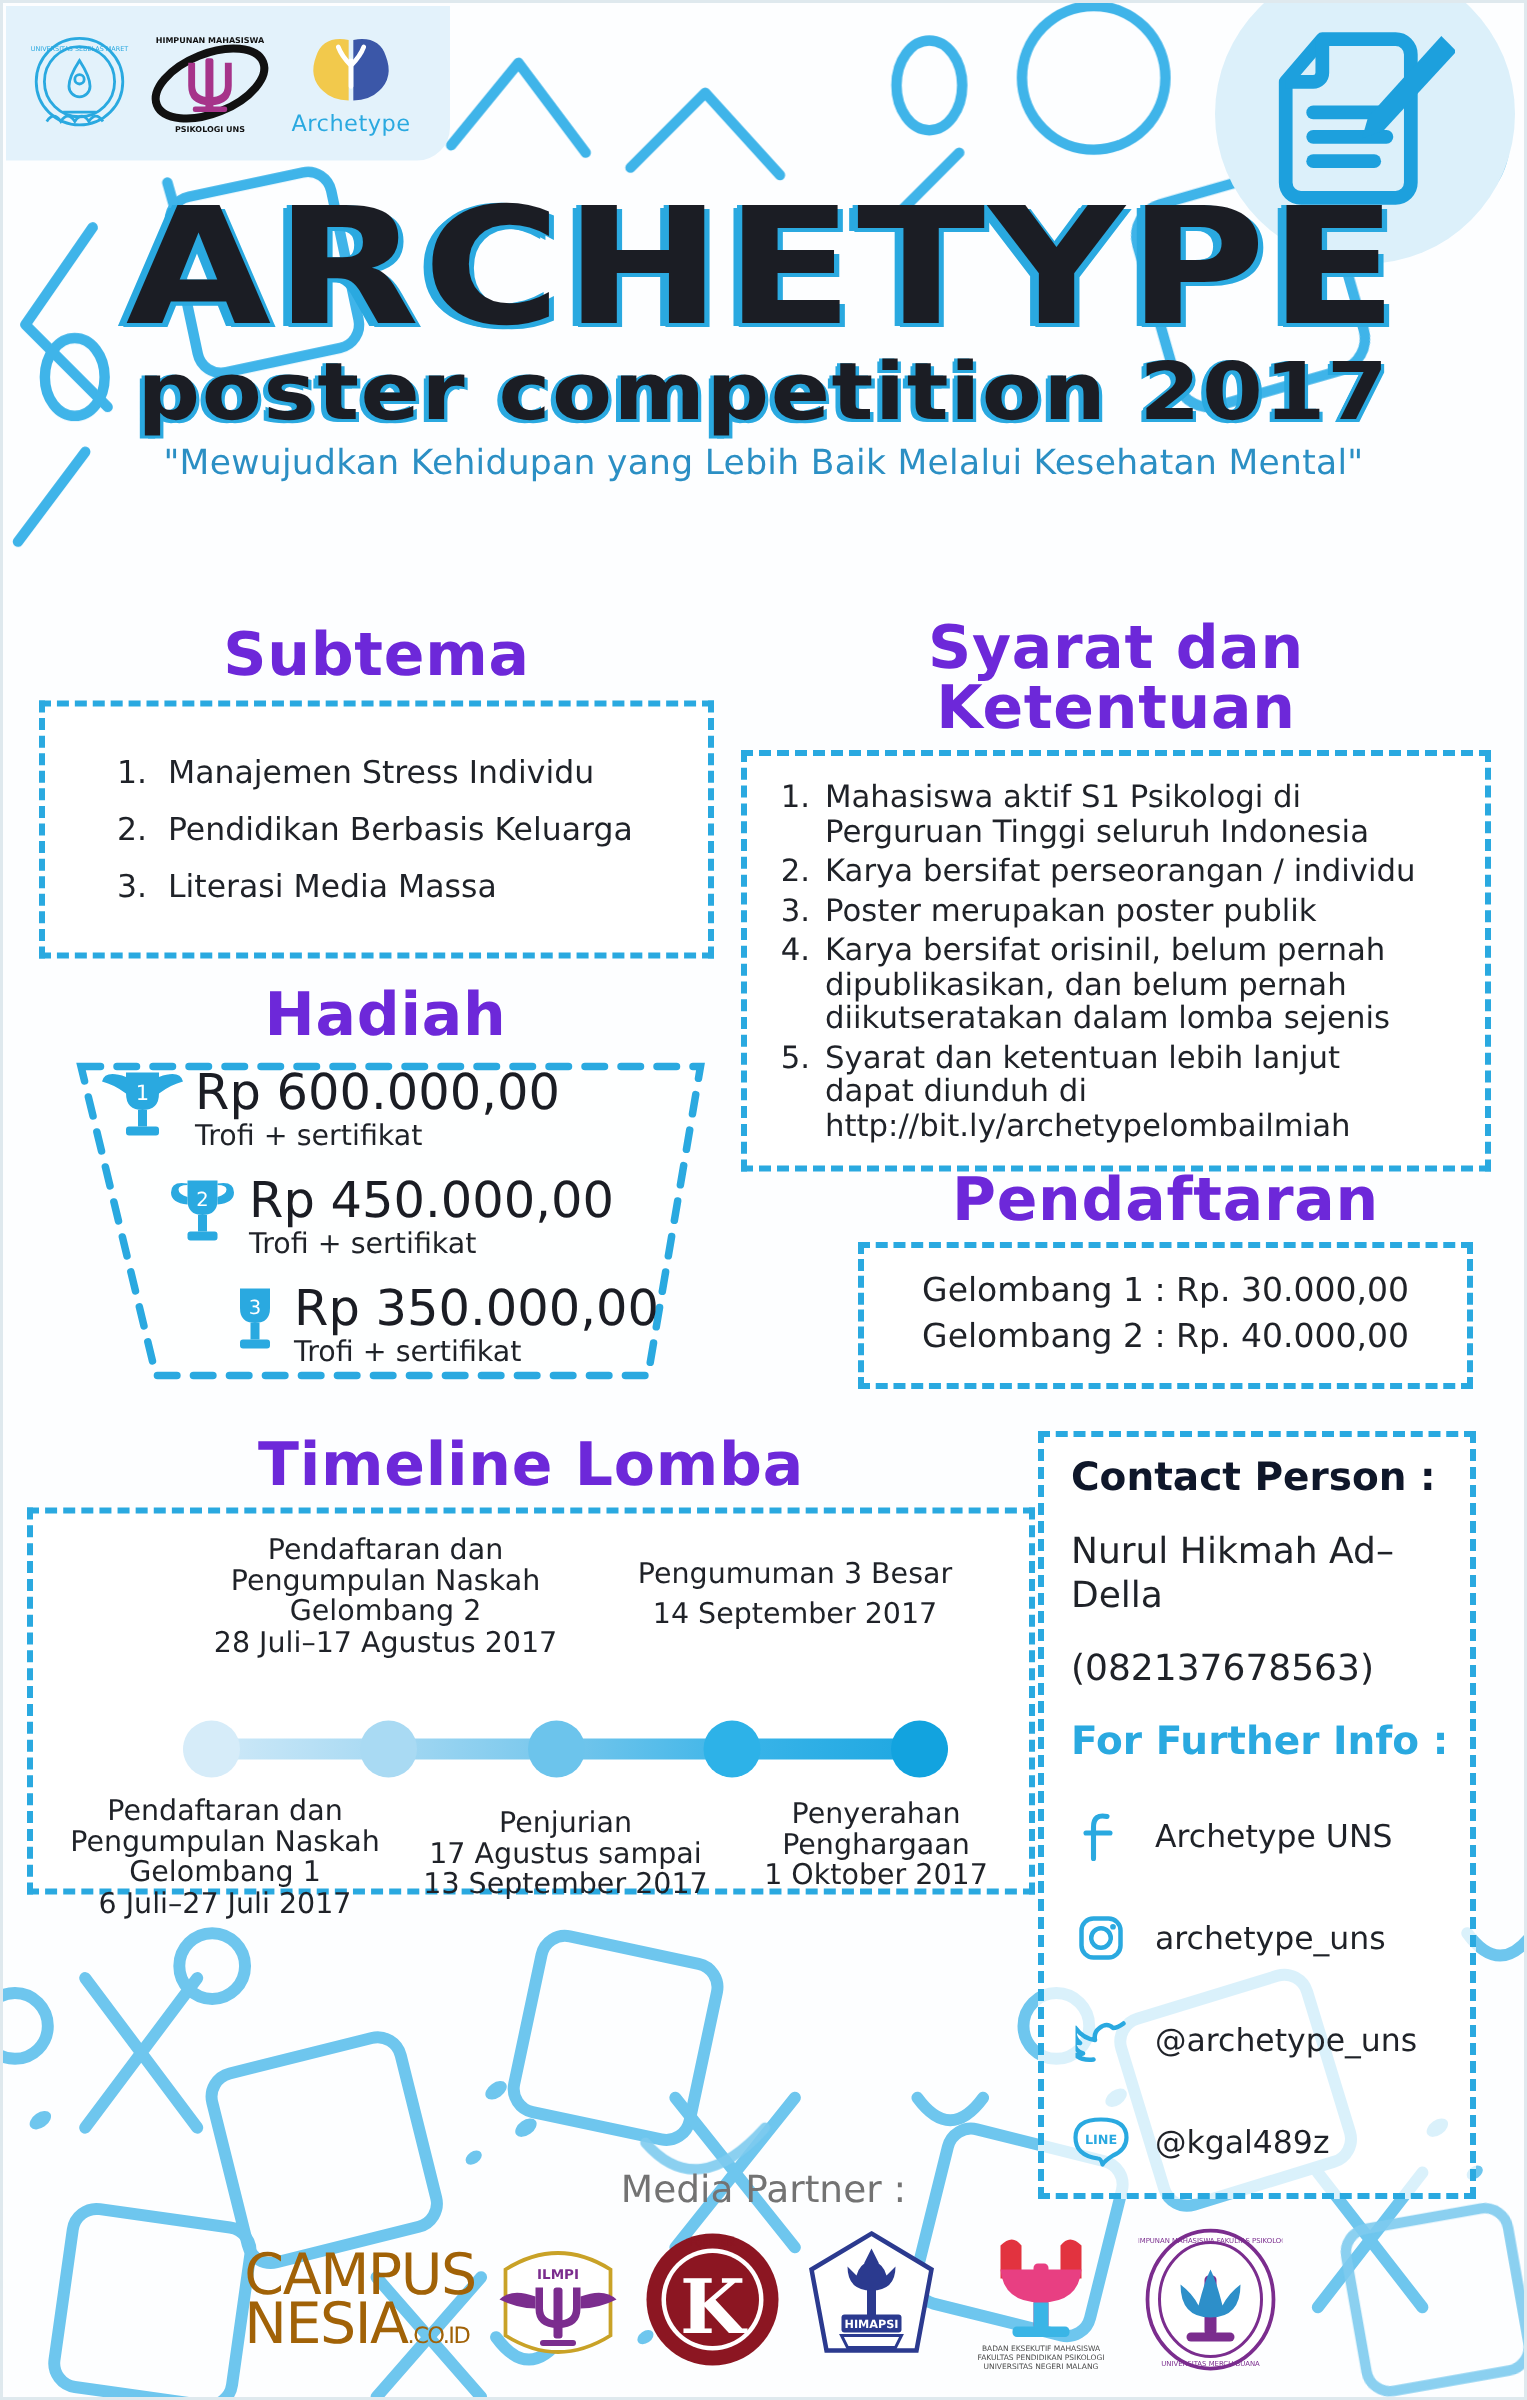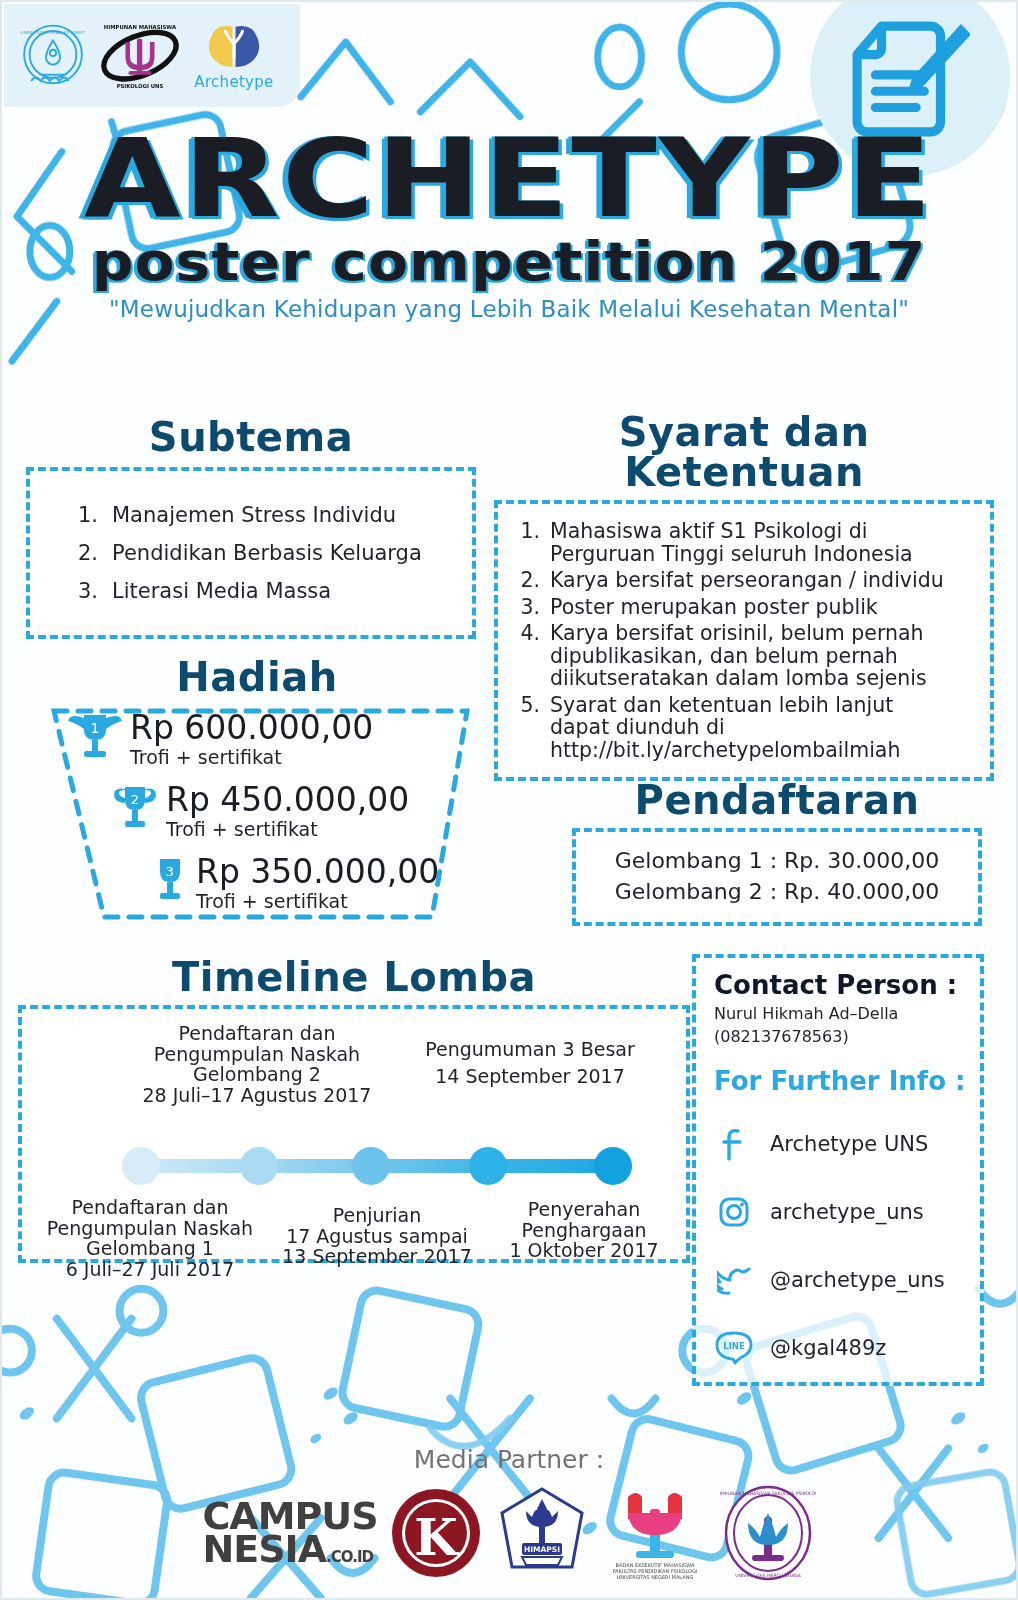--- a/index.html
+++ b/index.html
@@ -60,21 +60,21 @@
     text-shadow:-2px 0 0 #2aa9e0,-3px 2px 0 #2aa9e0,2px 2px 0 #2aa9e0;
     transform:scaleX(1.1);
   }
   .t-tag{
     color:#2b8fc4;font-size:23px;margin-top:8px;letter-spacing:.2px;
     font-family:"DejaVu Sans", sans-serif;
   }
 
   
   .sec-h{
-    color:#0c4a6e;font-family:"DejaVu Sans", sans-serif;font-weight:bold;
+    color:#6d28d9;font-family:"DejaVu Sans", sans-serif;font-weight:bold;
     font-size:40px;line-height:1;text-align:center;letter-spacing:.5px;
   }
 
   .dashed{
     border:4px dashed #2aa9e0;
     background:rgba(255,255,255,.75);
   }
 
   
   #subtema{position:absolute;left:24px;top:415px;width:450px;z-index:6;}
@@ -125,32 +125,32 @@
     background:linear-gradient(90deg,#d6ecf9 0%,#a9daf3 25%,#74c6ec 50%,#37b3e8 75%,#1aa5e0 100%);}
   .tl-dot{position:absolute;top:138px;width:38px;height:38px;border-radius:50%;}
   .tl-lab{position:absolute;text-align:center;font-family:"DejaVu Sans", sans-serif;color:#1f2228;line-height:1.08;}
   .tl-lab .t{font-size:19px;}
   .tl-lab .d{font-size:19px;}
 
   
   #contact{position:absolute;left:690px;top:952px;width:292px;z-index:6;}
   #contact .box{padding:12px 6px 14px 18px;}
   #contact .h{color:#0f172a;font-family:"DejaVu Sans", sans-serif;font-weight:bold;font-size:26px;}
-  #contact .nm{font-family:"DejaVu Sans", sans-serif;font-size:16px;color:#1f2228;margin-top:4px;line-height:1.2;}
+  #contact .nm{font-family:"DejaVu Sans", sans-serif;font-size:24px;color:#1f2228;margin-top:20px;line-height:1.2;}
   #contact .h2{color:#2aa9e0;font-family:"DejaVu Sans", sans-serif;font-weight:bold;font-size:26px;margin-top:20px;}
   .soc{display:flex;align-items:center;gap:16px;margin-top:28px;}
   .soc .ic{width:40px;height:40px;flex:0 0 40px;display:flex;align-items:center;justify-content:center;}
   .soc .tx{font-family:"DejaVu Sans", sans-serif;font-size:21px;color:#1f2228;}
 
   
   #media{position:absolute;left:0;right:0;bottom:6px;z-index:6;text-align:center;}
   #media .mp-h{font-family:"DejaVu Sans", sans-serif;font-size:25px;color:#737373;margin-bottom:0;}
   .mp-row{display:flex;align-items:center;justify-content:center;gap:10px;height:118px;}
   .mp{height:104px;display:flex;align-items:center;justify-content:center;}
-  .campus{font-family:"DejaVu Sans", sans-serif;font-weight:bold;color:#404040;line-height:.88;text-align:left;}
+  .campus{font-family:"DejaVu Sans", sans-serif;font-weight:normal;color:#a16207;line-height:.88;text-align:left;}
   .campus .l1{font-size:38px;letter-spacing:-1px;}
   .campus .l2{font-size:38px;letter-spacing:-1px;}
   .campus .l2 sub{font-size:15px;vertical-align:baseline;}
 </style>
 </head>
 <body>
 
 <div id="poster">
 
   <div class="bg-doodles">
@@ -496,20 +496,33 @@
     <div class="mp-h">Media Partner :</div>
     <div class="mp-row">
 
       <div class="mp">
         <div class="campus">
           <div class="l1">CAMPUS</div>
           <div class="l2"><span>NESIA</span><sub>.CO.ID</sub></div>
         </div>
       </div>
 
+      <div class="mp">
+        <svg width="90" height="100" viewBox="0 0 90 100" aria-hidden="true">
+          <path d="M10 30 q35 -22 70 0 v44 q-35 22 -70 0z" fill="#fff" stroke="#c9a227" stroke-width="2.5"></path>
+          <g fill="#7b2d8e">
+            <rect x="42" y="42" width="6" height="34" rx="2"></rect>
+            <path d="M30 42 h5 v14 q0 8 10 8 q10 0 10 -8 V42 h5 v14 q0 13 -15 13 q-15 0 -15 -13z"></path>
+            <rect x="33" y="77" width="24" height="4" rx="2"></rect>
+            <path d="M30 48 q-16 -6 -24 2 q12 6 24 6z"></path>
+            <path d="M60 48 q16 -6 24 2 q-12 6 -24 6z"></path>
+          </g>
+          <text x="45" y="36" font-size="9" fill="#7b2d8e" text-anchor="middle" font-family="DejaVu Sans,sans-serif" font-weight="bold">ILMPI</text>
+        </svg>
+      </div>
 
       <div class="mp">
         <svg width="96" height="100" viewBox="0 0 96 100" aria-hidden="true">
           <circle cx="48" cy="50" r="44" fill="#8c1622"></circle>
           <circle cx="48" cy="50" r="34" fill="#fff"></circle>
           <circle cx="48" cy="50" r="31" fill="#8c1622"></circle>
           <text x="48" y="72" font-size="50" fill="#fff" text-anchor="middle" font-family="DejaVu Serif,serif" font-weight="bold">K</text>
           <text x="48" y="14" font-size="6" fill="#8c1622" text-anchor="middle" font-family="DejaVu Sans,sans-serif">FORENSIK</text>
         </svg>
       </div>

